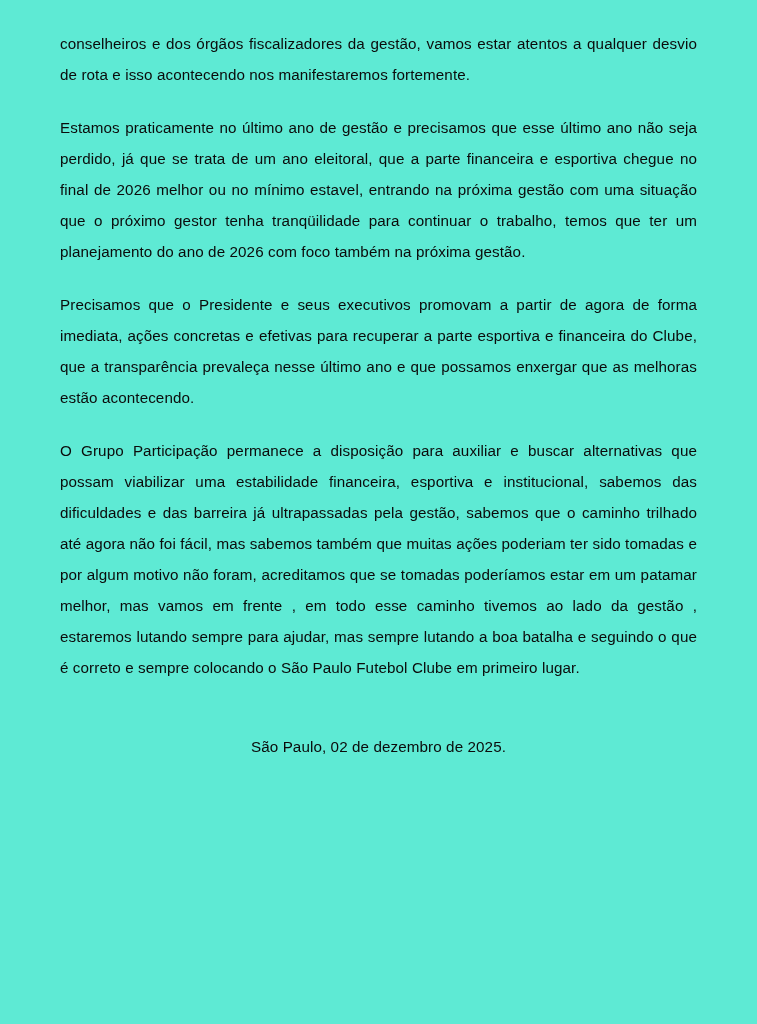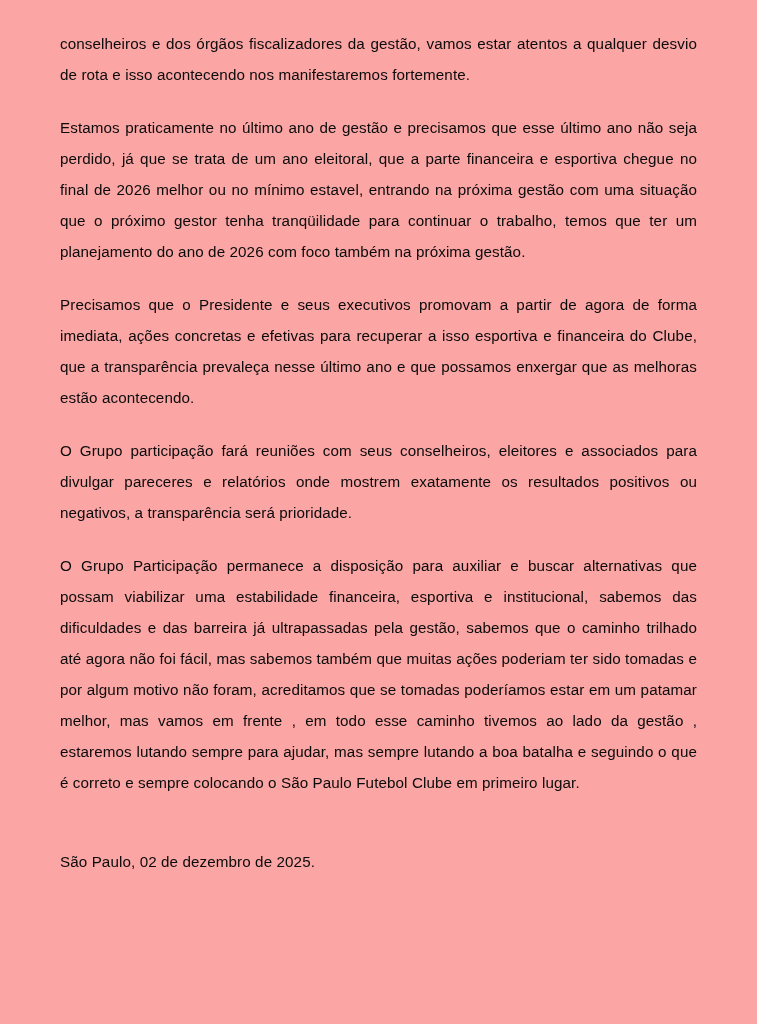--- a/index.html
+++ b/index.html
@@ -4,21 +4,21 @@
 <style>
   html, body {
     margin: 0;
     padding: 0;
     background: #ffffff;
   }
   .page {
     position: relative;
     width: 757px;
     height: 1024px;
-    background: #fca5a5;
+    background: #5eead4;
     overflow: hidden;
     font-family: "Liberation Sans", sans-serif;
     color: #000000;
   }
   .doc-body {
     position: absolute;
     left: 60px;
     top: 28px;
     width: 637px;
   }
@@ -28,35 +28,34 @@
     line-height: 31px;
     text-align: justify;
     text-justify: inter-word;
     letter-spacing: 0.1px;
     color: #0b0b0b;
   }
   p.para:last-child {
     margin-bottom: 0;
   }
   p.para.nojust {
-    text-align: left;
+    text-align: center;
   }
   .spacer-md { height: 26px; }
   .spacer-lg { height: 30px; }
 </style>
 </head>
 <body>
 
 <div class="page">
   <div class="doc-body">
 
     <p class="para">conselheiros e dos órgãos fiscalizadores da gestão, vamos estar atentos a qualquer desvio de rota e isso acontecendo nos manifestaremos fortemente.</p>
     <p class="para">Estamos praticamente no último ano de gestão e precisamos que esse último ano não seja perdido, já que se trata de um ano eleitoral, que a parte financeira e esportiva chegue no final de 2026 melhor ou no mínimo estavel, entrando na próxima gestão com uma situação que o próximo gestor tenha tranqüilidade para continuar o trabalho, temos que ter um planejamento do ano de 2026 com foco também na próxima gestão.</p>
-    <p class="para">Precisamos que o Presidente e seus executivos promovam a partir de agora de forma imediata, ações concretas e efetivas para recuperar a isso esportiva e financeira do Clube, que a transparência prevaleça nesse último ano e que possamos enxergar que as melhoras estão acontecendo.</p>
-    <p class="para">O Grupo participação fará reuniões com seus conselheiros, eleitores e associados para divulgar pareceres e relatórios onde mostrem exatamente os resultados positivos ou negativos, a transparência será prioridade.</p>
+    <p class="para">Precisamos que o Presidente e seus executivos promovam a partir de agora de forma imediata, ações concretas e efetivas para recuperar a parte esportiva e financeira do Clube, que a transparência prevaleça nesse último ano e que possamos enxergar que as melhoras estão acontecendo.</p>
     <p class="para">O Grupo Participação permanece a disposição  para auxiliar e buscar alternativas que possam viabilizar uma estabilidade financeira, esportiva e institucional, sabemos das dificuldades e das barreira já ultrapassadas pela gestão, sabemos que o caminho trilhado até agora não foi fácil, mas sabemos também que muitas ações poderiam ter sido tomadas  e por algum motivo não foram, acreditamos que se tomadas poderíamos estar  em um patamar melhor, mas vamos em frente , em todo esse caminho tivemos ao lado da gestão , estaremos lutando sempre para ajudar, mas sempre lutando a boa batalha e seguindo o que é correto e sempre colocando o São Paulo Futebol Clube em primeiro lugar.</p>
 
     <div class="spacer-md"></div>
 
     <p class="para nojust">São Paulo, 02 de dezembro de 2025.</p>
 
     <div class="spacer-lg"></div>
 
   </div>
 </div>

